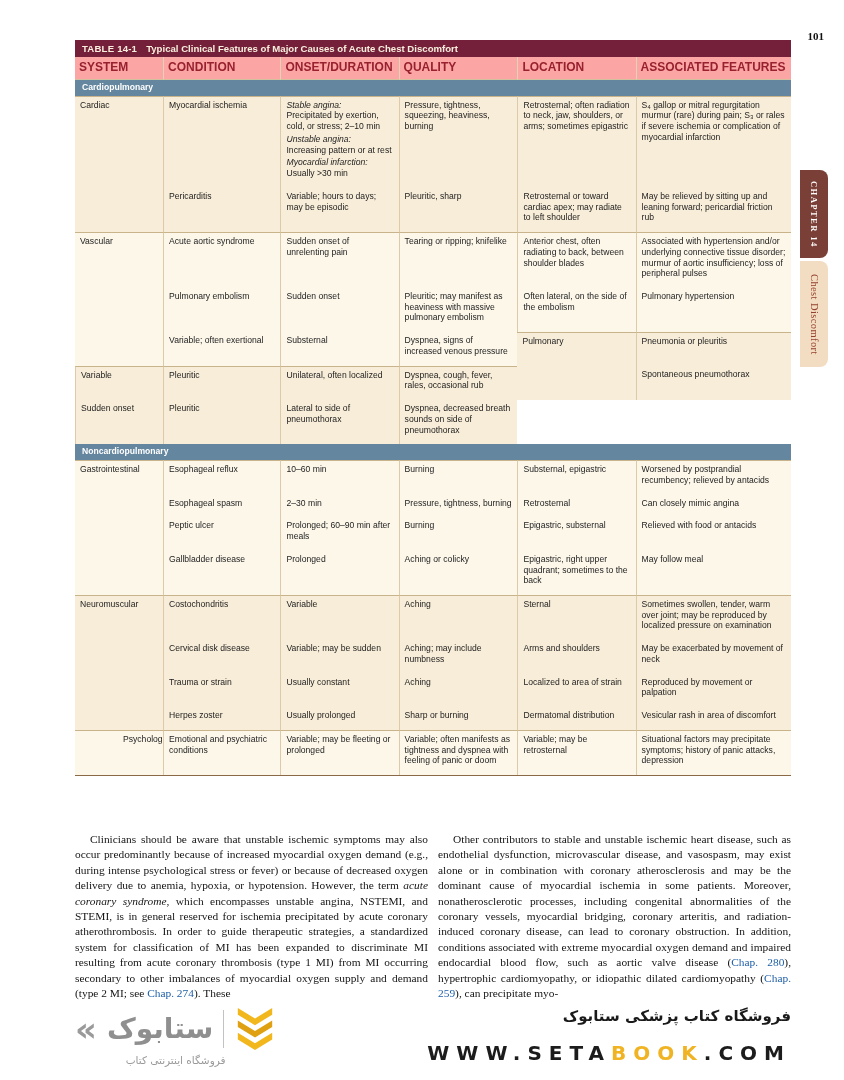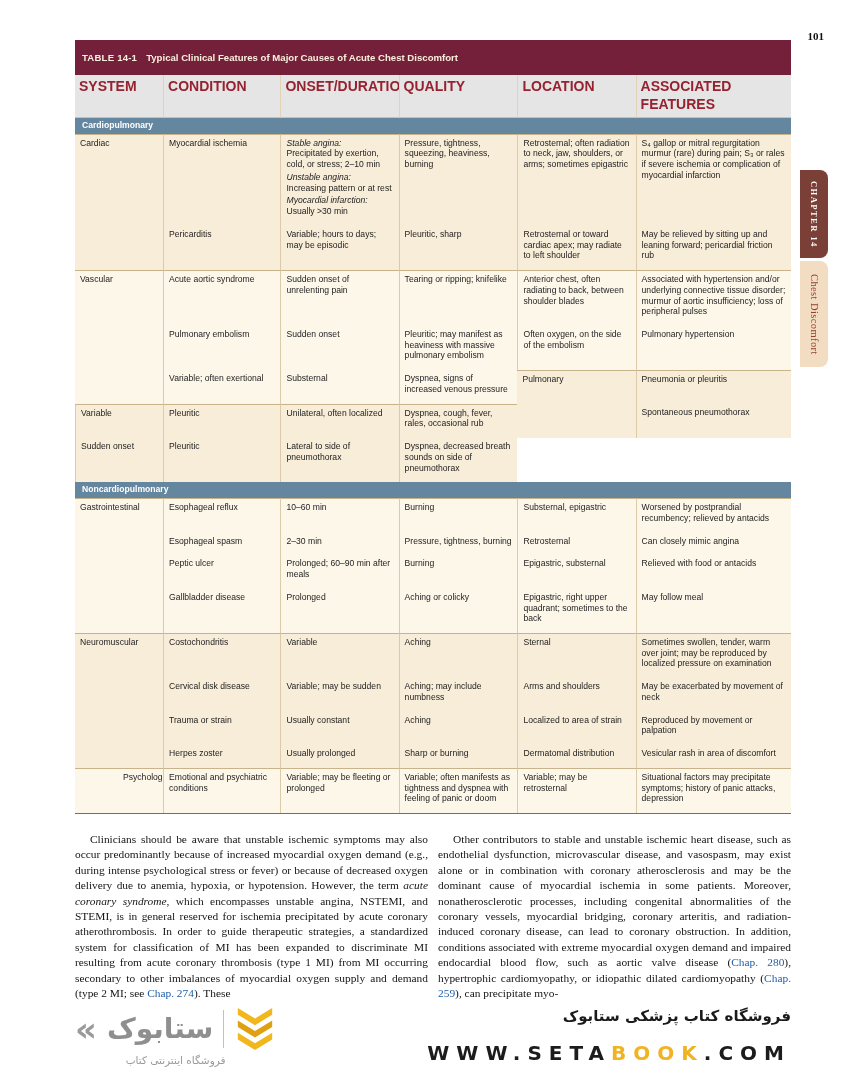--- a/index.html
+++ b/index.html
@@ -4,26 +4,26 @@
 <style>
   * { margin:0; padding:0; box-sizing:border-box; }
   html,body { background:#e8e8e8; }
   body { font-family:"Liberation Sans", sans-serif; }
   .page { position:relative; width:844px; height:1080px; background:#ffffff; margin:0 auto; overflow:hidden; }
 
   .page-number { position:absolute; top:30px; right:20px; font-family:"Liberation Serif",serif; font-weight:bold; font-size:11px; color:#111; }
 
   
   .table-wrap { position:absolute; left:75px; top:40px; width:716px; border-bottom:1.5px solid #8a6a46; }
-  .table-title { background:#75203a; color:#f9efdd; font-size:9.6px; padding:12px 7px; display:flex; gap:9px; align-items:baseline; }
+  .table-title { background:#75203a; color:#f9efdd; font-size:9.6px; padding:3px 7px; display:flex; gap:9px; align-items:baseline; }
   .table-title .lbl { font-weight:bold; letter-spacing:.2px; }
   .table-title .ttl { font-weight:bold; }
 
   .tgrid { display:grid; grid-template-columns:12.3% 16.4% 16.5% 16.6% 16.5% 21.7%; font-size:8.6px; line-height:1.25; color:#1d1d1d; }
-  .hcell { background:#e5e5e5; color:#97212f; font-weight:bold; font-size:14px; padding:3px 4px 4px; border-left:1px solid #e2d3b6; border-bottom:1px solid #d4c09c; }
+  .hcell { background:#fca5a5; color:#97212f; font-weight:bold; font-size:12px; padding:3px 4px 4px; border-left:1px solid #e2d3b6; border-bottom:1px solid #d4c09c; }
   .hcell.first { border-left:none; }
   .section-bar { grid-column:1/-1; background:#64869f; color:#ffffff; font-weight:bold; font-size:8.6px; padding:2px 7px 3px; }
   .cell { padding:3px 5px 9px; border-left:1px solid #ddcaa9; }
   .cell.sys { border-left:none; }
   .shade-a { background:#f8edd8; }
   .shade-b { background:#fdf7ea; }
   .group-top { border-top:1px solid #c9b38b; }
   .cell .italic { font-style:italic; }
   .cell .italic:not(:first-child) { margin-top:2px; }
 
@@ -96,21 +96,21 @@
         <div class="cell shade-a">May be relieved by sitting up and leaning forward; pericardial friction rub</div>
         <div class="cell sys shade-b group-top" style="grid-row: span 3;">Vascular</div>
         <div class="cell shade-b group-top">Acute aortic syndrome</div>
         <div class="cell shade-b group-top">Sudden onset of unrelenting pain</div>
         <div class="cell shade-b group-top">Tearing or ripping; knifelike</div>
         <div class="cell shade-b group-top">Anterior chest, often radiating to back, between shoulder blades</div>
         <div class="cell shade-b group-top">Associated with hypertension and/or underlying connective tissue disorder; murmur of aortic insufficiency; loss of peripheral pulses</div>
         <div class="cell shade-b">Pulmonary embolism</div>
         <div class="cell shade-b">Sudden onset</div>
         <div class="cell shade-b">Pleuritic; may manifest as heaviness with massive pulmonary embolism</div>
-        <div class="cell shade-b">Often oxygen, on the side of the embolism</div>
+        <div class="cell shade-b">Often lateral, on the side of the embolism</div>
         <div class="cell shade-b">Pulmonary hypertension</div>
         <div class="cell shade-b">Variable; often exertional</div>
         <div class="cell shade-b">Substernal</div>
         <div class="cell shade-b">Dyspnea, signs of increased venous pressure</div>
         <div class="cell sys shade-a group-top" style="grid-row: span 2;">Pulmonary</div>
         <div class="cell shade-a group-top">Pneumonia or pleuritis</div>
         <div class="cell shade-a group-top">Variable</div>
         <div class="cell shade-a group-top">Pleuritic</div>
         <div class="cell shade-a group-top">Unilateral, often localized</div>
         <div class="cell shade-a group-top">Dyspnea, cough, fever, rales, occasional rub</div>

